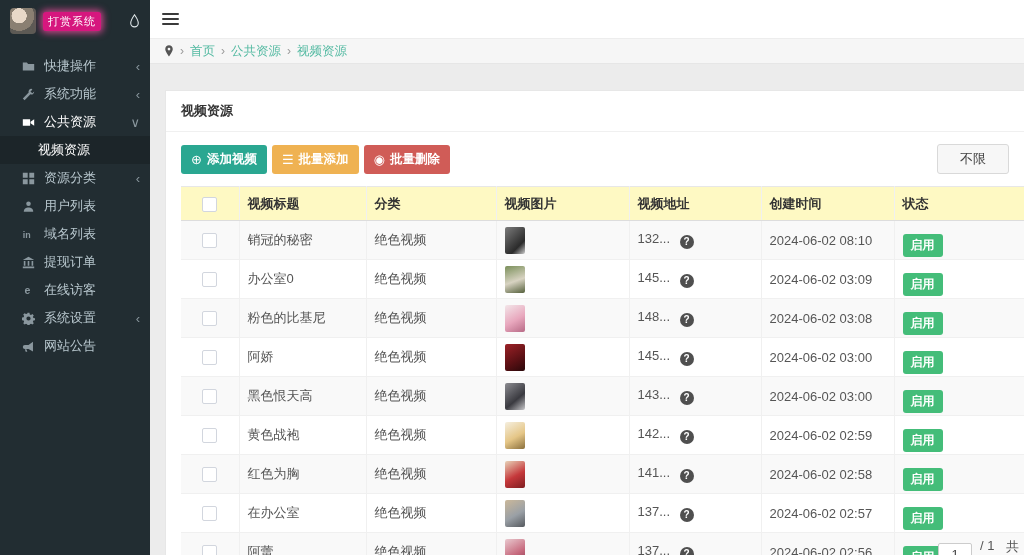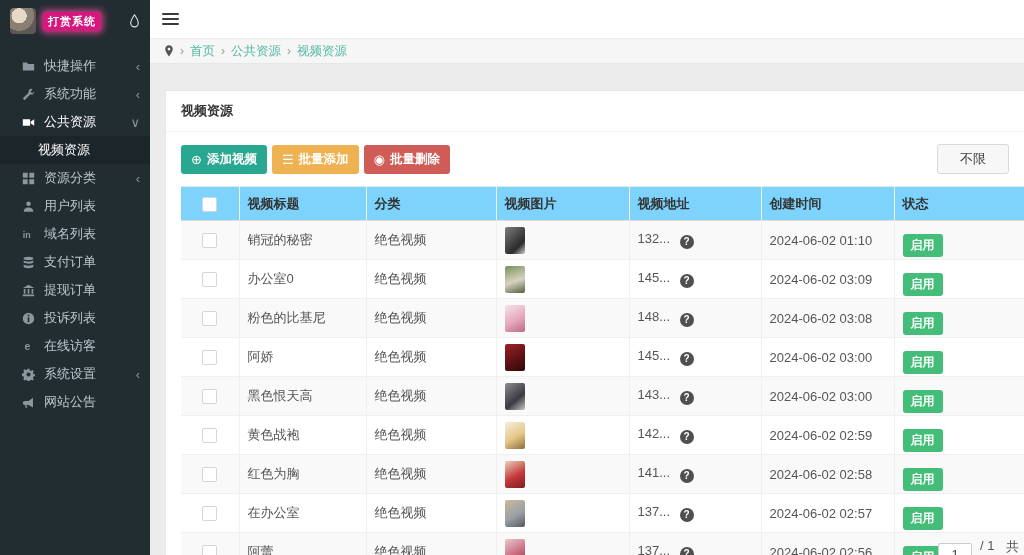--- a/index.html
+++ b/index.html
@@ -5,21 +5,21 @@
   * { margin:0; padding:0; box-sizing:border-box; }
   html,body { width:1024px; height:555px; overflow:hidden; font-family:"Liberation Sans","DejaVu Sans",sans-serif; background:#ececec; }
   .page { position:relative; width:1024px; height:555px; display:flex; }
 
   
   .sidebar { width:150px; min-width:150px; height:100%; background:#222d32; color:#b8c7ce; font-size:13px; }
   .side-header { height:42px; display:flex; align-items:center; padding:0 10px; gap:7px; background:#222d32; }
   .avatar { width:26px; height:26px; border-radius:4px; background:
       radial-gradient(circle at 35% 30%, #e8d8c8 0 30%, #8a7f72 31% 60%, #5d5a55 61%);
       flex:none; }
-  .brand-badge { background:#d6177e; color:#fff; font-size:11px; font-weight:bold; padding:2px 5px; border-radius:3px;
+  .brand-badge { background:#d6177e; color:#fff; font-size:11px; font-weight:normal; padding:2px 5px; border-radius:3px;
       box-shadow:0 0 7px 2px rgba(255,77,166,.75); letter-spacing:1px; white-space:nowrap; }
   .drop-icon { margin-left:auto; color:#dfe6e9; }
   .drop-icon svg { display:block; }
 
   .menu { padding-top:10px; }
   .menu-item { height:28px; display:flex; align-items:center; padding:0 10px 0 22px; cursor:pointer; color:#b8c7ce; }
   .menu-item.active { color:#fff; }
   .mi { width:22px; min-width:22px; display:inline-flex; align-items:center; color:#8a979e; }
   .menu-item.active .mi { color:#fff; }
   .mi svg { width:13px; height:13px; fill:currentColor; display:block; }
@@ -50,21 +50,21 @@
   .btn-add { background:#2aa791; }
   .btn-batch { background:#efb252; }
   .btn-del { background:#d05c57; }
   .btn-filter { margin-left:auto; background:#f7f7f7; color:#444; border:1px solid #d9d9d9; font-weight:normal;
       padding:5px 22px; border-radius:3px; font-size:13px; cursor:pointer; }
 
   
   .table-wrap { margin:2px 0 0 15px; overflow:hidden; }
   .tbl { width:880px; border-collapse:collapse; font-size:13px; color:#555; table-layout:fixed; }
   .tbl th, .tbl td { border:1px solid #f0f0f0; border-top:none; padding:0 8px; height:39px; text-align:left; vertical-align:middle; }
-  .tbl th { height:34px; color:#333; font-weight:bold; border-top:1px solid #e7e7e7; border-bottom:1px solid #ddd; background:#7dd3fc; }
+  .tbl th { height:34px; color:#333; font-weight:bold; border-top:1px solid #e7e7e7; border-bottom:1px solid #ddd; background:#fef9c3; }
   .tbl th:first-child, .tbl td:first-child { border-left:none; text-align:center; }
   .tbl tbody tr:nth-child(odd) { background:#f9f9f9; }
   .col-check { width:58px; }
   .col-title { width:127px; }
   .col-cat { width:130px; }
   .col-img { width:133px; }
   .col-addr { width:132px; }
   .col-time { width:133px; }
   .col-status { width:167px; }
   .checkbox { display:inline-block; width:15px; height:15px; background:#fff; border:1px solid #d2d6de; border-radius:2px; vertical-align:middle; cursor:pointer; }
@@ -154,49 +154,30 @@
 
       <div class="menu-item">
         <span class="mi">
             <svg viewBox="0 0 16 16">
               <text x="1" y="12" font-size="11" font-weight="bold" fill="currentColor">in</text>
             </svg>
           </span>
         <span class="ml">域名列表</span>
       </div>
 
-      <div class="menu-item">
-        <span class="mi">
-            <svg viewBox="0 0 16 16">
-              <ellipse cx="8" cy="3" rx="6" ry="2"></ellipse>
-              <path d="M2 5.5c1.2 1 3.4 1.4 6 1.4s4.8-.4 6-1.4v2.6c-1.2 1-3.4 1.4-6 1.4S3.2 9.1 2 8.1zM2 10.5c1.2 1 3.4 1.4 6 1.4s4.8-.4 6-1.4V13c0 1.1-2.7 2-6 2s-6-.9-6-2z"></path>
-            </svg>
-          </span>
-        <span class="ml">支付订单</span>
-      </div>
 
       <div class="menu-item">
         <span class="mi">
             <svg viewBox="0 0 16 16">
               <path d="M8 1l7 4H1zM2.2 6h2v6h-2zM7 6h2v6H7zM11.8 6h2v6h-2zM1 13h14v2H1z"></path>
             </svg>
           </span>
         <span class="ml">提现订单</span>
       </div>
 
-      <div class="menu-item">
-        <span class="mi">
-            <svg viewBox="0 0 16 16">
-              <circle cx="8" cy="8" r="7"></circle>
-              <rect x="7" y="6.5" width="2" height="6" fill="#222d32"></rect>
-              <rect x="7" y="3.2" width="2" height="2" fill="#222d32"></rect>
-            </svg>
-          </span>
-        <span class="ml">投诉列表</span>
-      </div>
 
       <div class="menu-item">
         <span class="mi">
             <svg viewBox="0 0 16 16">
               <text x="3" y="12.5" font-size="13" font-weight="bold" fill="currentColor">e</text>
             </svg>
           </span>
         <span class="ml">在线访客</span>
       </div>
 
@@ -283,21 +264,21 @@
 
   <tr>
     <td class="col-check"><span class="checkbox"></span></td>
     <td class="col-title">销冠的秘密</td>
     <td class="col-cat">绝色视频</td>
     <td class="col-img"><span class="thumb" style="background:linear-gradient(135deg,#7c7c7c 0%,#2b2b2b 70%,#cfcfcf 100%)"></span></td>
     <td class="col-addr">
       <span>132...</span>
       <span class="qicon">?</span>
     </td>
-    <td class="col-time">2024-06-02 01:10</td>
+    <td class="col-time">2024-06-02 08:10</td>
     <td class="col-status"><span class="badge">启用</span></td>
   </tr>
 
   <tr>
     <td class="col-check"><span class="checkbox"></span></td>
     <td class="col-title">办公室0</td>
     <td class="col-cat">绝色视频</td>
     <td class="col-img"><span class="thumb" style="background:linear-gradient(160deg,#7a8f5a 0%,#d8d3c2 55%,#55603c 100%)"></span></td>
     <td class="col-addr">
       <span>145...</span>

